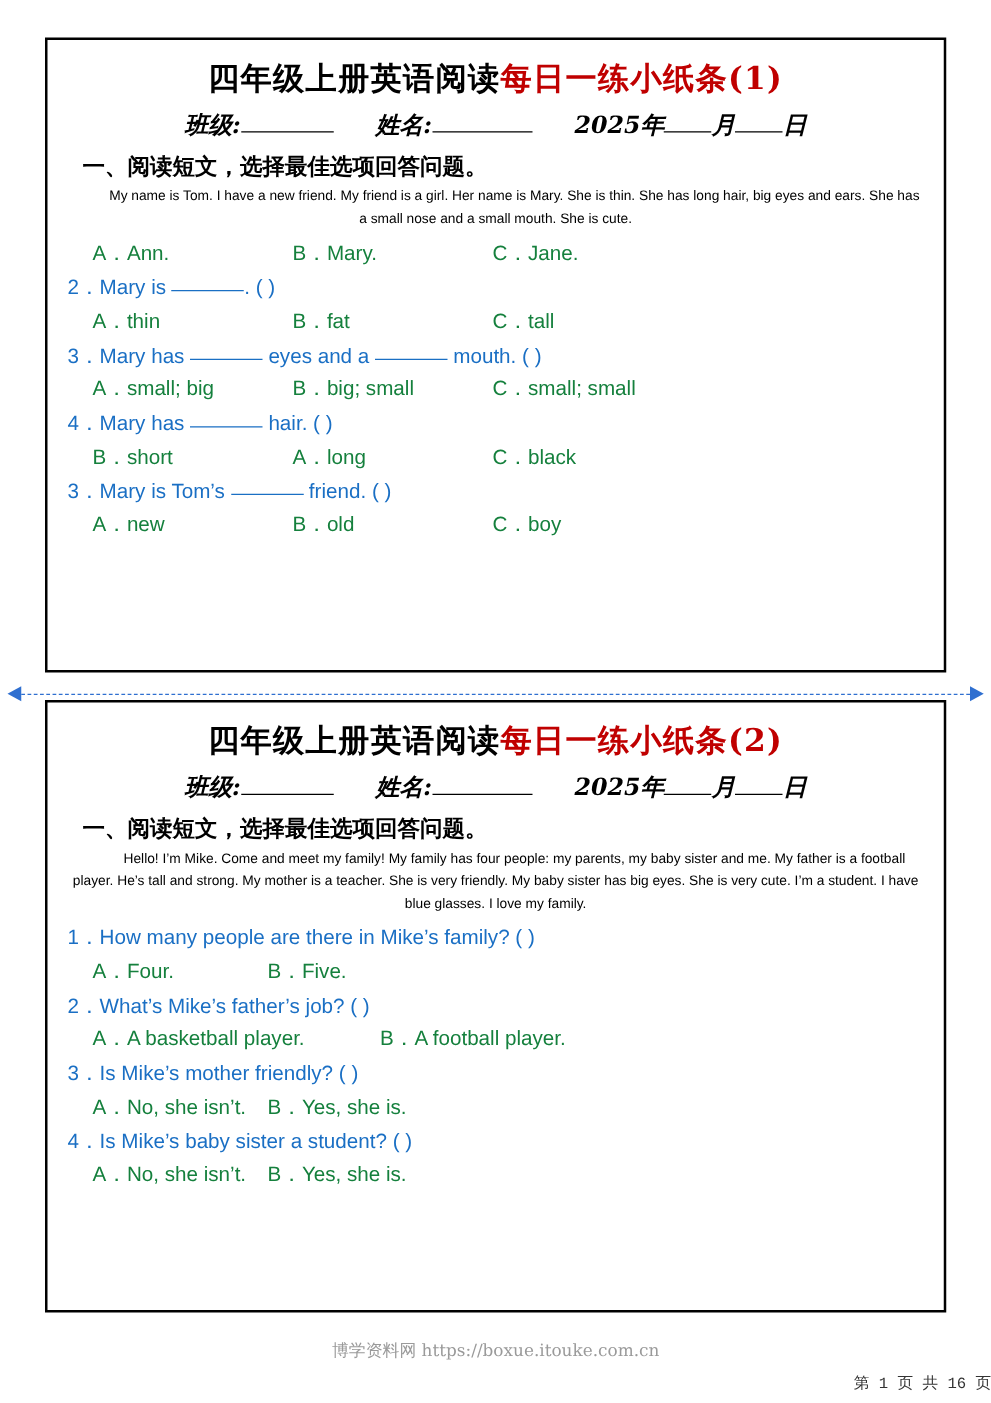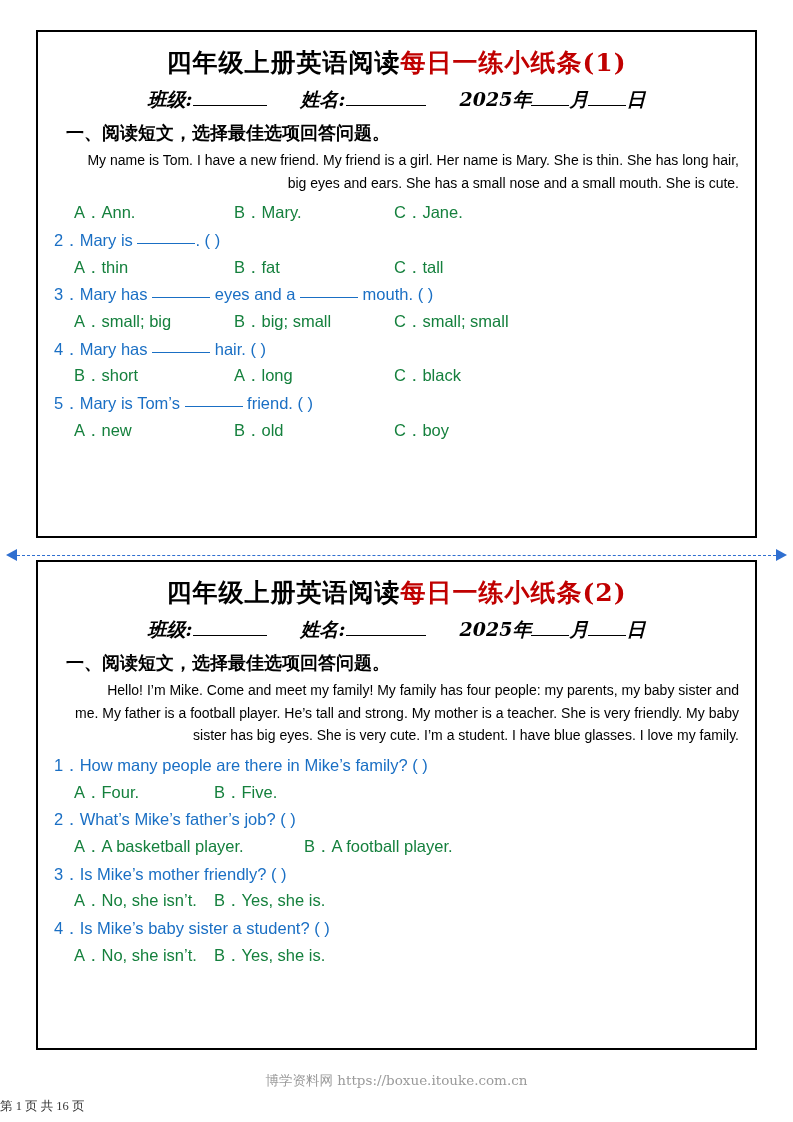--- a/index.html
+++ b/index.html
@@ -71,23 +71,23 @@
   .gap-lg { display:inline-block; width: 34px; }
 
   .section-head {
     font-family: "DejaVu Serif", serif;
     font-weight: bold;
     font-size: 18px;
     margin: 8px 0 4px 14px;
   }
 
   .passage {
-    font-size: 14px;
+    font-size: 11px;
     line-height: 1.62;
-    text-align: right;
+    text-align: center;
     margin: 0 2px 6px 2px;
   }
   .passage .indent { display:inline-block; width: 30px; }
 
   .q {
     color: #1a6fc4;
     font-size: 16.5px;
     line-height: 1.55;
     margin: 3px 0 0 2px;
   }
@@ -137,24 +137,24 @@
     position: absolute;
     left: 0; right: 0;
     text-align: center;
     font-size: 13.5px;
     color: #9a9a9a;
     font-family: "DejaVu Serif", serif;
   }
   .footer {
     position: absolute;
     left: 0; right: 0;
-    text-align: left;
+    text-align: right;
     font-size: 12.5px;
     color: #333;
-    font-family: Liberation Serif, serif;
+    font-family: Liberation Mono, monospace;
   }
 </style>
 </head>
 <body>
 
 <div class="page">
 
   <div class="worksheet ws-1">
 
     <div class="title-row">
@@ -189,21 +189,21 @@
       <span class="o">C．small; small</span>
     </div>
 
     <div class="q"><span>4．Mary has </span><span class="blank-u"></span><span> hair. (   )</span></div>
     <div class="opts w3">
       <span class="o">B．short</span>
       <span class="o">A．long</span>
       <span class="o">C．black</span>
     </div>
 
-    <div class="q"><span>5．Mary is Tom’s </span><span class="blank-u"></span><span> friend. (   )</span></div>
+    <div class="q"><span>3．Mary is Tom’s </span><span class="blank-u"></span><span> friend. (   )</span></div>
     <div class="opts w3">
       <span class="o">A．new</span>
       <span class="o">B．old</span>
       <span class="o">C．boy</span>
     </div>
 
   </div>
 
   <div class="cutline" style="top: 548px;">
     <span class="arrow-l"></span>

